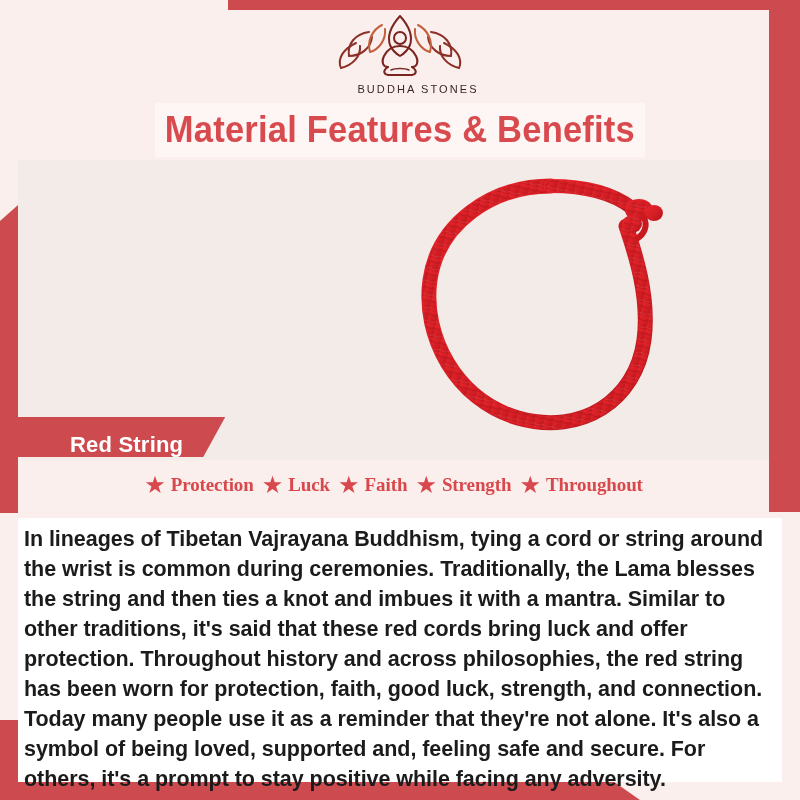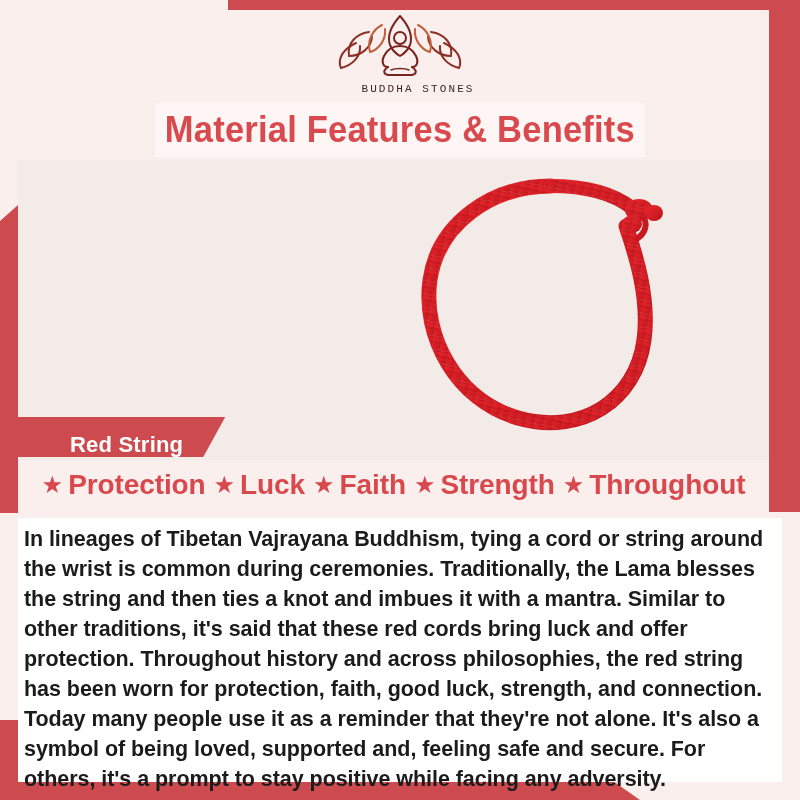--- a/index.html
+++ b/index.html
@@ -74,21 +74,21 @@
     width: 800px;
     height: 92px;
     display: flex;
     flex-direction: column;
     align-items: center;
     justify-content: flex-start;
   }
   .logo-mark { display: block; }
   .logo-word {
     margin-top: 1px;
-    font-family: Liberation Mono, monospace;
+    font-family: Liberation Sans, sans-serif;
     font-size: 11px;
     letter-spacing: 2.1px;
     color: #3a2526;
     font-weight: 400;
     margin-left: 36px;
   }
 
   
   .title-plate {
     position: absolute;
@@ -166,23 +166,23 @@
     display: flex;
     align-items: center;
     gap: 5px;
   }
   .benefit .star {
     color: #d9484d;
     font-size: 24px;
     line-height: 1;
   }
   .benefit .label {
-    font-family: Liberation Sans, sans-serif;
+    font-family: Liberation Serif, serif;
     font-weight: 700;
-    font-size: 28px;
+    font-size: 19px;
     color: #d9484d;
     white-space: nowrap;
     letter-spacing: -0.1px;
   }
 
   
   .copy-panel {
     position: absolute;
     left: 18px;
     top: 508px;

